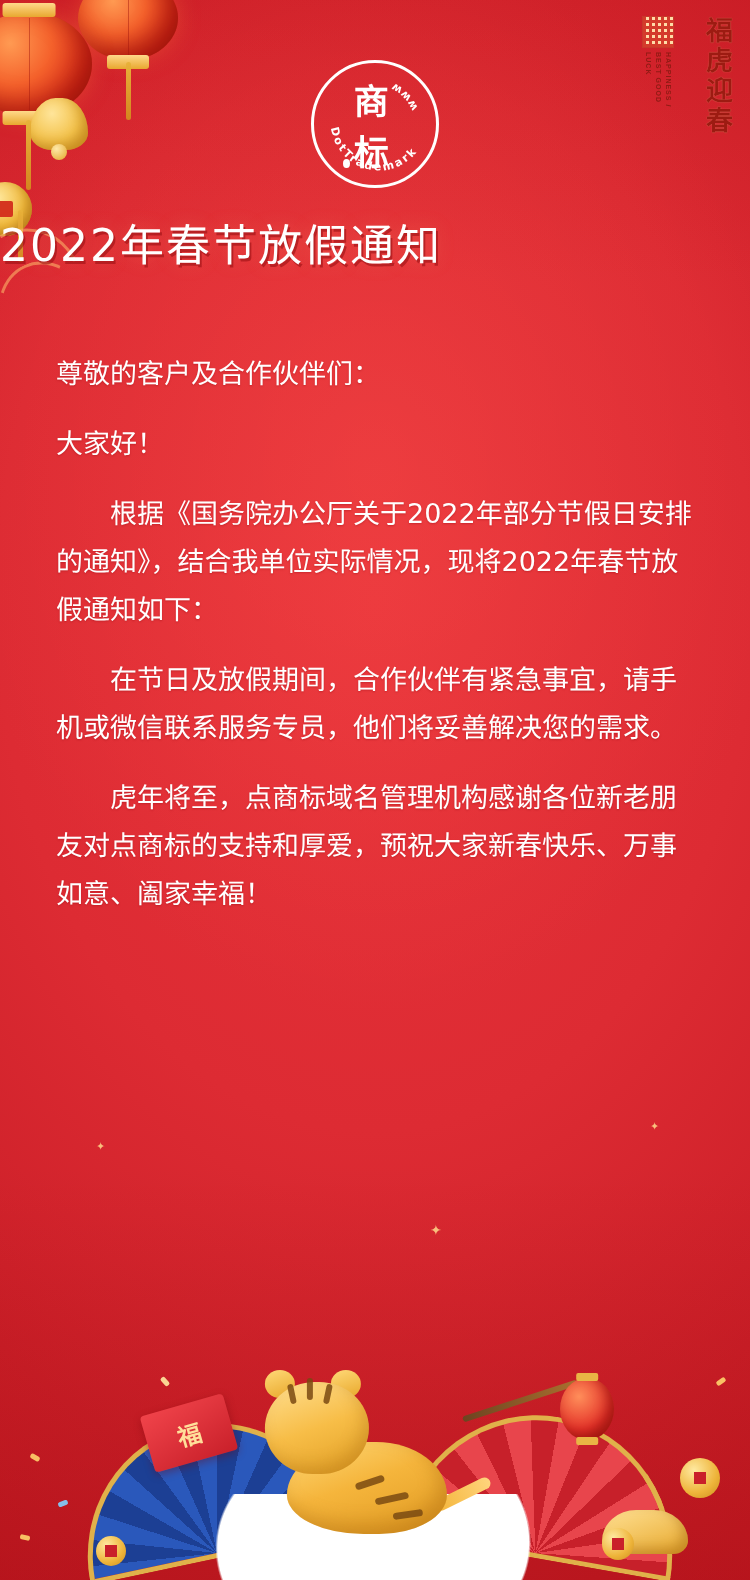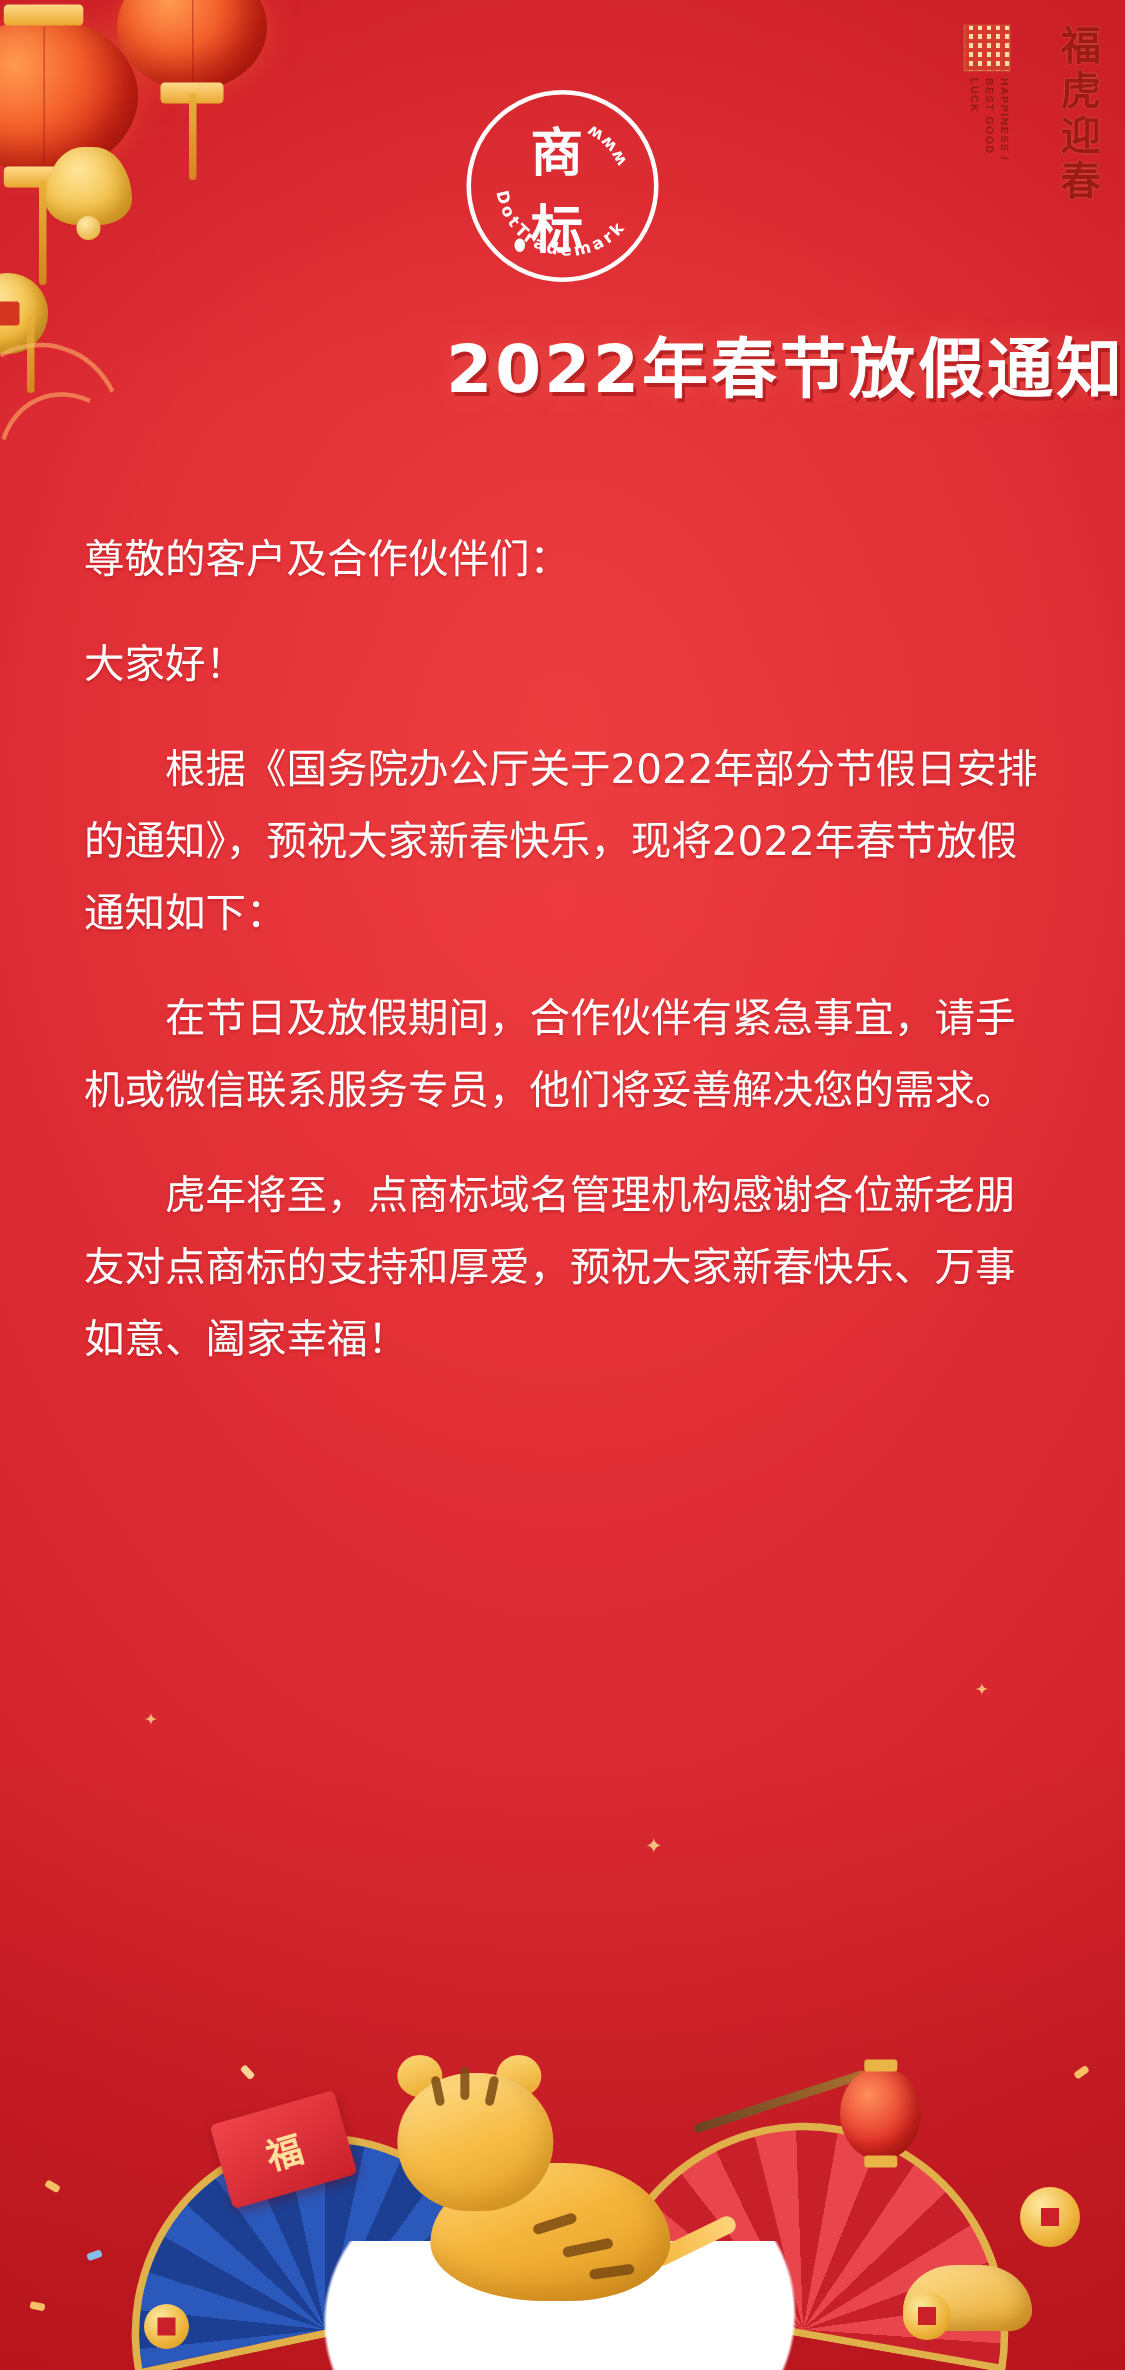--- a/index.html
+++ b/index.html
@@ -150,28 +150,27 @@
   }
   .logo-arc {
     position: absolute; left: 0; top: 0; width: 128px; height: 128px;
     font-size: 11px; color: #fff; font-weight: bold;
   }
   .logo-arc text { letter-spacing: 2.2px; }
 
   
   .title {
     position: absolute; left: 0; right: 0; top: 210px;
-    text-align: right;
+    text-align: left;
     color: #ffffff;
     font-size: 44px;
-    font-weight: bold;
+    font-weight: normal;
     letter-spacing: 2px;
     font-family: "DejaVu Sans", "Liberation Sans", sans-serif;
     text-shadow: 2px 3px 0 rgba(150,12,16,0.55), 0 0 18px rgba(255,170,120,0.25);
-    padding-left: 44px;
   }
 
   
   .body {
     position: absolute;
     left: 56px; right: 48px; top: 350px;
     color: #ffffff;
     font-size: 27px;
     line-height: 48px;
     font-family: "DejaVu Sans", "Liberation Sans", sans-serif;
@@ -373,21 +372,21 @@
         <span class="logo-text">商标</span>
       </div>
     </div>
   </div>
 
   <div class="title">2022年春节放假通知</div>
 
   <div class="body">
     <p>尊敬的客户及合作伙伴们：</p>
     <p>大家好！</p>
-    <p class="indent">根据《国务院办公厅关于2022年部分节假日安排的通知》，预祝大家新春快乐，现将2022年春节放假通知如下：</p>
+    <p class="indent">根据《国务院办公厅关于2022年部分节假日安排的通知》，结合我单位实际情况，现将2022年春节放假通知如下：</p>
     <p class="indent">在节日及放假期间，合作伙伴有紧急事宜，请手机或微信联系服务专员，他们将妥善解决您的需求。</p>
     <p class="indent">虎年将至，点商标域名管理机构感谢各位新老朋友对点商标的支持和厚爱，预祝大家新春快乐、万事如意、阖家幸福！</p>
   </div>
 
 
   <span class="sparkle sp1">✦</span>
   <span class="sparkle sp2">✦</span>
   <span class="sparkle sp3">✦</span>
 
   <div class="bottom-art">

